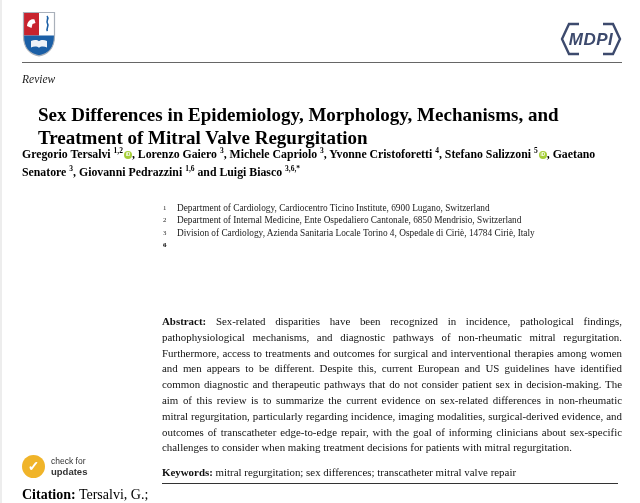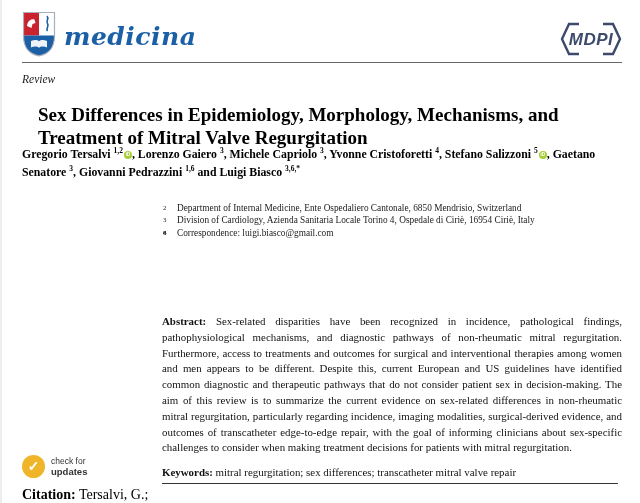--- a/index.html
+++ b/index.html
@@ -84,43 +84,42 @@
         <rect x="0" y="0" width="17" height="24.5" fill="#c8232e"></rect>
         <path d="M5,15 C5.5,10 9,7.5 12.5,8.5 L13.5,12 L10.5,13 L9.5,17 Z" fill="#ffffff"></path>
         <path class="snake" d="M25,5 C27.5,7.5 23.5,10 25.5,12.5 C27.5,15 23.5,17.5 25.5,20"></path>
         <rect class="shield-bottom" x="0" y="24.5" width="34" height="22"></rect>
         <path d="M9,30 C12,28.4 15.5,28.7 17,30.2 C18.5,28.7 22,28.4 25,30 L25,36.5 C22,35 18.5,35.3 17,36.8 C15.5,35.3 12,35 9,36.5 Z" fill="#eef2f8"></path>
       </g>
       <path d="M1.5,1.5 H32.5 V25 C32.5,38 25,43.5 17,44.8 C9,43.5 1.5,38 1.5,25 Z" fill="none" stroke="#a9b0ba" stroke-width="1.2"></path>
     </svg>
   </div>
 
-  <div class="journal-name">medicina</div>
 
   <div class="mdpi-logo">
     <svg width="66" height="38" viewBox="0 0 66 38">
       <polyline class="mdpi-bracket" points="21,4 11,4 4,19 11,34 21,34"></polyline>
       <polyline class="mdpi-bracket" points="45,4 55,4 62,19 55,34 45,34"></polyline>
       <text class="mdpi-text" x="33" y="25" text-anchor="middle">MDPI</text>
     </svg>
   </div>
 
   <div class="header-rule"></div>
 
   <div class="review-label">Review</div>
   <h1 class="article-title">Sex Differences in Epidemiology, Morphology, Mechanisms, and Treatment of Mitral Valve Regurgitation</h1>
 
   <div class="author-line"><span>Gregorio Tersalvi <sup>1,2</sup><span class="orcid">iD</span></span>, <span>Lorenzo Gaiero <sup>3</sup></span>, <span>Michele Capriolo <sup>3</sup></span>, <span>Yvonne Cristoforetti <sup>4</sup></span>, <span>Stefano Salizzoni <sup>5</sup><span class="orcid">iD</span></span>, <span>Gaetano Senatore <sup>3</sup></span>, <span>Giovanni Pedrazzini <sup>1,6</sup></span> and <span>Luigi Biasco <sup>3,6,*</sup></span></div>
 
   <div class="affiliations">
+      <div class="aff-row"><span class="aff-marker">1</span><span>Department of Cardiology, Cardiocentro Ticino Institute, 6900 Lugano, Switzerland</span></div>
       <div class="aff-row"><span class="aff-marker">2</span><span>Department of Internal Medicine, Ente Ospedaliero Cantonale, 6850 Mendrisio, Switzerland</span></div>
-      <div class="aff-row"><span class="aff-marker">3</span><span>Division of Cardiology, Azienda Sanitaria Locale Torino 4, Ospedale di Ciriè, 16954 Ciriè, Italy</span></div>
+      <div class="aff-row"><span class="aff-marker">3</span><span>Division of Cardiology, Azienda Sanitaria Locale Torino 4, Ospedale di Ciriè, 14784 Ciriè, Italy</span></div>
       <div class="aff-row"><span class="aff-marker">4</span></div>
       <div class="aff-row"><span class="aff-marker">6</span></div>
-      <div class="aff-row"><span class="aff-marker">*</span><span>Correspondence: luigi.biasco@gmail.com</span></div>
     </div>
 
   <p class="abstract"><b>Abstract:</b> <span>Sex-related disparities have been recognized in incidence, pathological findings, pathophysiological mechanisms, and diagnostic pathways of non-rheumatic mitral regurgitation. Furthermore, access to treatments and outcomes for surgical and interventional therapies among women and men appears to be different. Despite this, current European and US guidelines have identified common diagnostic and therapeutic pathways that do not consider patient sex in decision-making. The aim of this review is to summarize the current evidence on sex-related differences in non-rheumatic mitral regurgitation, particularly regarding incidence, imaging modalities, surgical-derived evidence, and outcomes of transcatheter edge-to-edge repair, with the goal of informing clinicians about sex-specific challenges to consider when making treatment decisions for patients with mitral regurgitation.</span></p>
 
   <p class="keywords"><b>Keywords:</b> <span>mitral regurgitation; sex differences; transcatheter mitral valve repair</span></p>
 
   <div class="kw-rule"></div>
 
   <div class="update-badge">
     <div class="badge-circle">✓</div>

